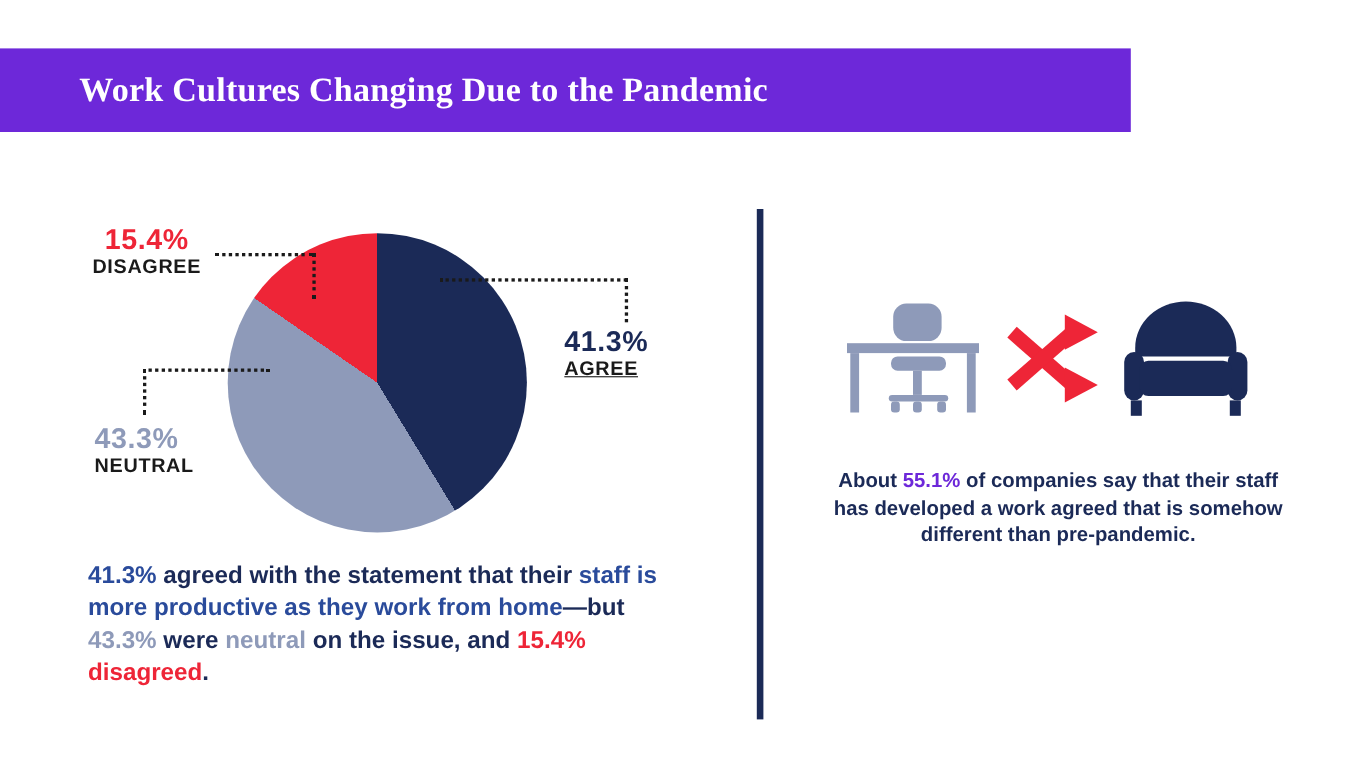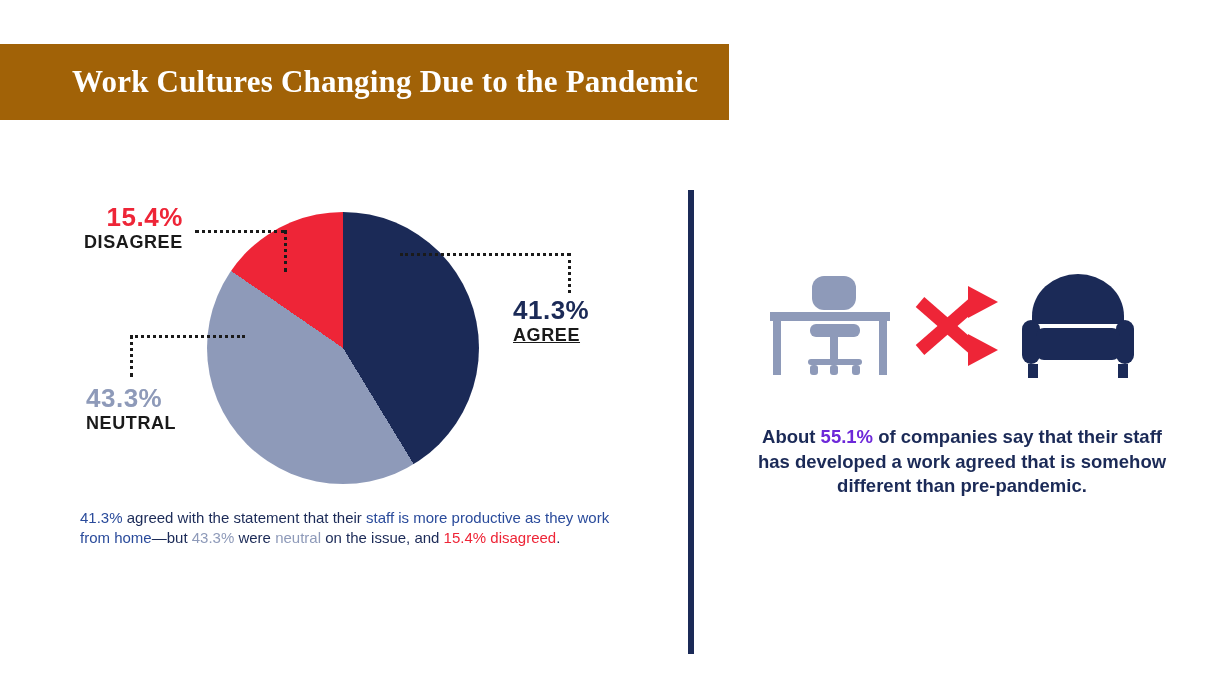--- a/index.html
+++ b/index.html
@@ -13,23 +13,23 @@
     position: relative;
     font-family: "Liberation Sans", sans-serif;
     overflow: hidden;
   }
 
   
   .header-bar {
     position: absolute;
     left: 0;
     top: 44px;
-    width: 729px;
+    width: 1028px;
     height: 76px;
-    background: #a16207;
+    background: #6d28d9;
     display: flex;
     align-items: center;
   }
   .header-title {
     color: #ffffff;
     font-family: "Liberation Serif", serif;
     font-weight: bold;
     font-size: 31px;
     letter-spacing: 0.2px;
     padding-left: 72px;
@@ -76,21 +76,21 @@
     font-size: 18px;
     color: #1a1a1a;
     letter-spacing: 0.6px;
     line-height: 1.3;
   }
 
   .label-disagree {
     position: absolute;
     left: 84px;
     top: 204px;
-    text-align: right;
+    text-align: center;
   }
   .label-disagree .pct { color: #ee2537; }
 
   .label-agree {
     position: absolute;
     left: 513px;
     top: 297px;
     text-align: left;
   }
   .label-agree .pct { color: #1b2a57; }
@@ -124,22 +124,22 @@
 
   #lead-neutral-h { left: 130px; top: 335px; width: 115px; }
   #lead-neutral-v { left: 130px; top: 335px; height: 42px; }
 
   
   .pie-caption {
     position: absolute;
     left: 80px;
     top: 508px;
     width: 545px;
-    font-size: 15px;
-    font-weight: normal;
+    font-size: 22px;
+    font-weight: bold;
     line-height: 1.33;
     color: #1b2a57;
   }
   .pie-caption .navy { color: #1b2a57; }
   .pie-caption .blue { color: #2a4b9b; }
   .pie-caption .grey { color: #8e9ab9; }
   .pie-caption .red  { color: #ee2537; }
 
   
   .illus {

